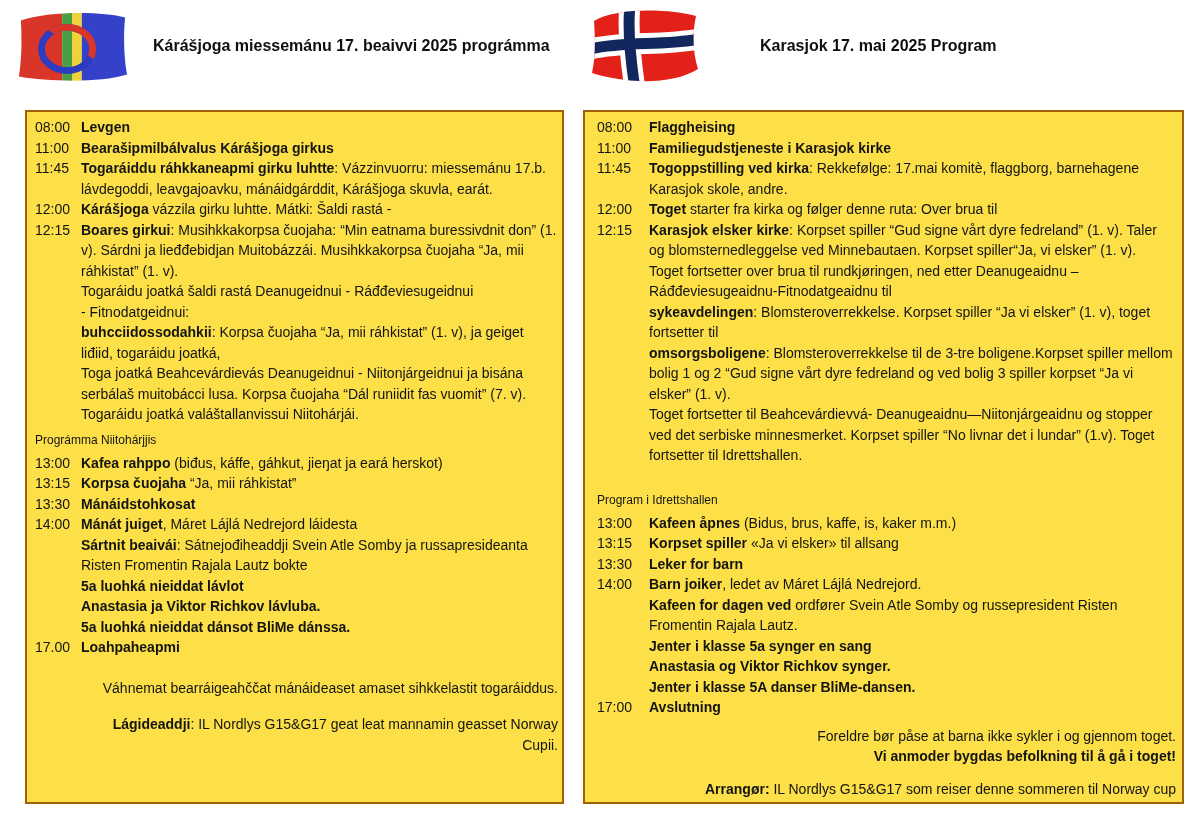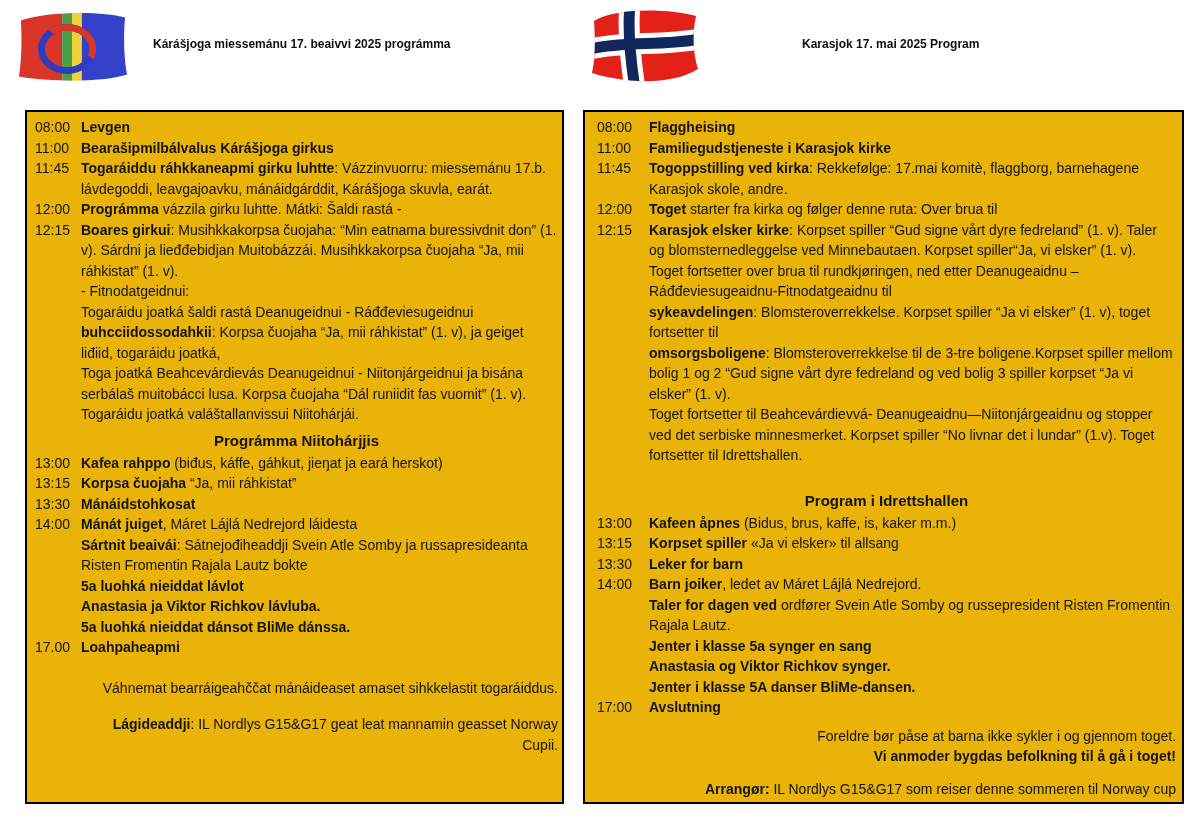--- a/index.html
+++ b/index.html
@@ -4,36 +4,36 @@
 <style>
   html,body{margin:0;padding:0;background:#ffffff;}
   .page{position:relative;width:1200px;height:823px;background:#fff;
         font-family:"Liberation Sans","DejaVu Sans",sans-serif;color:#141414;overflow:hidden;}
 
   
   .header{position:absolute;left:0;top:0;width:1200px;height:110px;}
   .flag{position:absolute;}
   #sami-flag{left:14px;top:8px;}
   #nor-flag{left:590px;top:5px;}
-  .doc-title{position:absolute;font-weight:bold;font-size:12px;color:#0f0f0f;white-space:nowrap;}
+  .doc-title{position:absolute;font-weight:bold;font-size:16px;color:#0f0f0f;white-space:nowrap;}
   #left-title{left:153px;top:37px;}
-  #right-title{left:802px;top:37px;}
+  #right-title{left:760px;top:37px;}
 
   
-  .box{position:absolute;top:110px;height:694px;border:2px solid #000000;box-sizing:border-box;
-       background:#eab308;overflow:hidden;font-size:14px;line-height:20.5px;}
+  .box{position:absolute;top:110px;height:694px;border:2px solid #a16207;box-sizing:border-box;
+       background:#fde047;overflow:hidden;font-size:14px;line-height:20.5px;}
   #left-box{left:25px;width:539px;padding:5px 4px 0 8px;}
   #right-box{left:583px;width:601px;padding:5px 6px 0 12px;}
 
   .row{position:relative;padding-left:46px;}
   #right-box .row{padding-left:52px;}
   .time{position:absolute;left:0;top:0;white-space:nowrap;}
   .para{margin:0;}
   .b{font-weight:bold;}
-  .sec-heading{text-align:center;font-weight:bold;font-size:15px;line-height:21px;}
+  .sec-heading{font-weight:normal;font-size:12px;line-height:21px;}
   .center-line{text-align:right;}
   .center-line.indent{margin-left:46px;}
 </style>
 </head>
 <body>
 
 <div class="page">
 
   <div class="header">
 
@@ -97,31 +97,31 @@
       </div>
       <div class="row">
         <div class="time">11:45</div>
         <div>
           <div class="para"><span class="b">Togaráiddu ráhkkaneapmi girku luhtte</span><span>: Vázzinvuorru: miessemánu 17.b. lávdegoddi, leavgajoavku, mánáidgárddit, Kárášjoga skuvla, earát.</span></div>
         </div>
       </div>
       <div class="row">
         <div class="time">12:00</div>
         <div>
-          <div class="para"><span class="b">Prográmma</span><span> vázzila girku luhtte. Mátki: Šaldi rastá -</span></div>
+          <div class="para"><span class="b">Kárášjoga</span><span> vázzila girku luhtte. Mátki: Šaldi rastá -</span></div>
         </div>
       </div>
       <div class="row">
         <div class="time">12:15</div>
         <div>
           <div class="para"><span class="b">Boares girkui</span><span>: Musihkkakorpsa čuojaha: “Min eatnama buressivdnit don” (1. v). Sárdni ja lieđđebidjan Muitobázzái. Musihkkakorpsa čuojaha “Ja, mii ráhkistat” (1. v).</span></div>
+          <div class="para"><span>Togaráidu joatká šaldi rastá Deanugeidnui -  Ráđđeviesugeidnui</span></div>
           <div class="para"><span>- Fitnodatgeidnui:</span></div>
-          <div class="para"><span>Togaráidu joatká šaldi rastá Deanugeidnui -  Ráđđeviesugeidnui</span></div>
           <div class="para"><span class="b">buhcciidossodahkii</span><span>: Korpsa čuojaha “Ja, mii ráhkistat” (1. v), ja geiget liđiid, togaráidu joatká,</span></div>
-          <div class="para"><span>Toga joatká Beahcevárdievás Deanugeidnui - Niitonjárgeidnui ja bisána serbálaš muitobácci lusa. Korpsa čuojaha “Dál runiidit fas vuomit” (1. v).</span></div>
+          <div class="para"><span>Toga joatká Beahcevárdievás Deanugeidnui - Niitonjárgeidnui ja bisána serbálaš muitobácci lusa. Korpsa čuojaha “Dál runiidit fas vuomit” (7. v).</span></div>
           <div class="para"><span>Togaráidu joatká valáštallanvissui Niitohárjái.</span></div>
         </div>
       </div>
       <div style="height: 5px;"></div>
       <div class="sec-heading">Prográmma Niitohárjjis</div>
       <div style="height: 2px;"></div>
       <div class="row">
         <div class="time">13:00</div>
         <div>
           <div class="para"><span class="b">Kafea rahppo</span><span> (biđus, káffe, gáhkut, jieŋat ja eará herskot)</span></div>
@@ -213,21 +213,21 @@
       <div class="row">
         <div class="time">13:30</div>
         <div>
           <div class="para"><span class="b">Leker for barn</span></div>
         </div>
       </div>
       <div class="row">
         <div class="time">14:00</div>
         <div>
           <div class="para"><span class="b">Barn joiker</span><span>, ledet av Máret Lájlá Nedrejord.</span></div>
-          <div class="para"><span class="b">Taler for dagen ved</span><span> ordfører Svein Atle Somby og russepresident Risten Fromentin Rajala Lautz.</span></div>
+          <div class="para"><span class="b">Kafeen for dagen ved</span><span> ordfører Svein Atle Somby og russepresident Risten Fromentin Rajala Lautz.</span></div>
           <div class="para"><span class="b">Jenter i klasse 5a synger en sang</span></div>
           <div class="para"><span class="b">Anastasia og Viktor Richkov synger.</span></div>
           <div class="para"><span class="b">Jenter i klasse 5A danser BliMe-dansen.</span></div>
         </div>
       </div>
       <div class="row">
         <div class="time">17:00</div>
         <div>
           <div class="para"><span class="b">Avslutning</span></div>
         </div>

